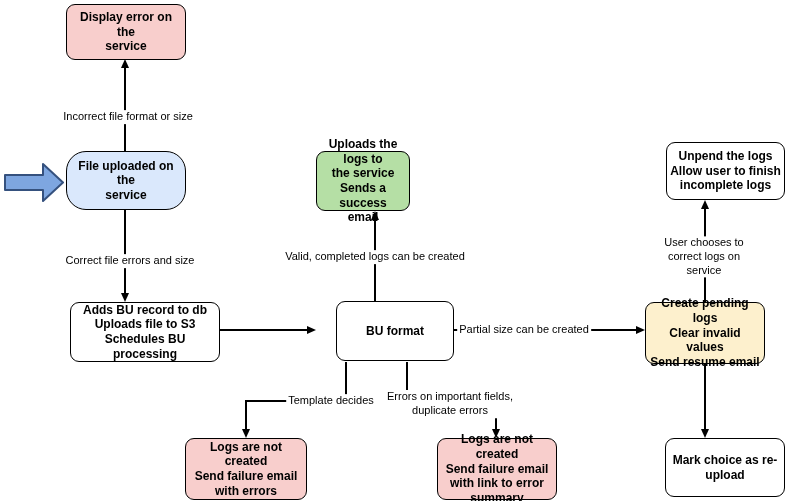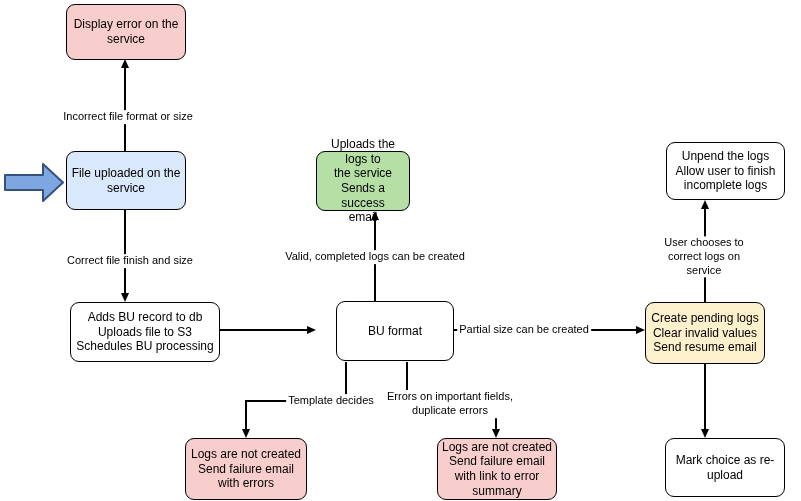--- a/index.html
+++ b/index.html
@@ -16,24 +16,24 @@
   html,body{margin:0;padding:0;background:#fff;}
   .canvas{
     position:relative;width:801px;height:501px;background:#ffffff;
     overflow:hidden;font-family:"Liberation Sans",sans-serif;color:#000;
   }
   .node{
     position:absolute;box-sizing:border-box;
     border:1.5px solid var(--node-border);border-radius:9px;
     display:flex;align-items:center;justify-content:center;
     text-align:center;font-size:12px;line-height:1.22;
-    white-space:pre-line;padding:9px 3px;z-index:3;
+    white-space:pre-line;padding:9px 3px;z-index:3;font-weight:bold;
   }
   .node.pink{background:var(--pink);}
-  .node.blue{background:var(--blue);}
+  .node.blue{background:var(--blue);border-radius:20px;}
   .node.green{background:var(--green);}
   .node.yellow{background:var(--yellow);}
   .node.white{background:var(--white);margin-left:20px;}
   .line{position:absolute;background:var(--line);z-index:1;}
   .elabel{
     position:absolute;transform:translate(-50%,-50%);
     background:#ffffff;font-size:11px;line-height:1.25;
     white-space:pre-line;text-align:center;padding:0 2px;z-index:2;
   }
   .ah{position:absolute;width:0;height:0;z-index:1;}
@@ -46,21 +46,21 @@
 <body>
 
 <div class="canvas">
 
   <div class="line" style="left:124px;top:67px;width:1.5px;height:84px"></div>
   <div class="ah up" style="left:120.5px;top:59px"></div>
   <div class="elabel" style="left:128px;top:117px">Incorrect file format or size</div>
 
   <div class="line" style="left:124px;top:210px;width:1.5px;height:84px"></div>
   <div class="ah down" style="left:120.5px;top:293px"></div>
-  <div class="elabel" style="left:130px;top:261px">Correct file finish and size</div>
+  <div class="elabel" style="left:130px;top:261px">Correct file errors and size</div>
 
   <div class="line" style="left:200px;top:329px;width:108px;height:1.5px"></div>
   <div class="ah right" style="left:307px;top:325.5px"></div>
 
   <div class="line" style="left:374px;top:219px;width:1.5px;height:82px"></div>
   <div class="ah up" style="left:370.5px;top:211px"></div>
   <div class="elabel" style="left:375px;top:257px">Valid, completed logs can be created</div>
 
   <div class="line" style="left:434px;top:329px;width:202px;height:1.5px"></div>
   <div class="ah right" style="left:636px;top:325.5px"></div>

